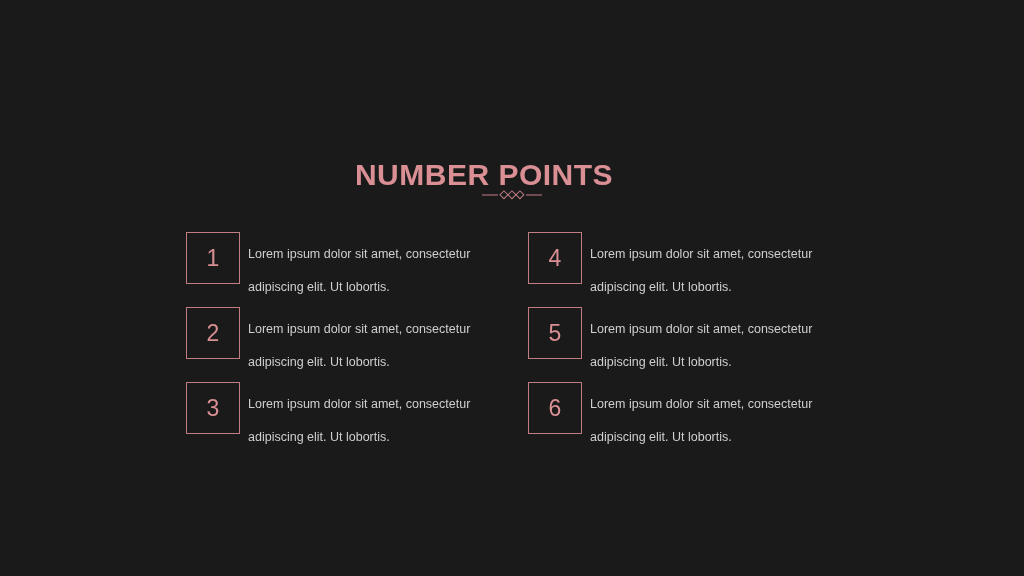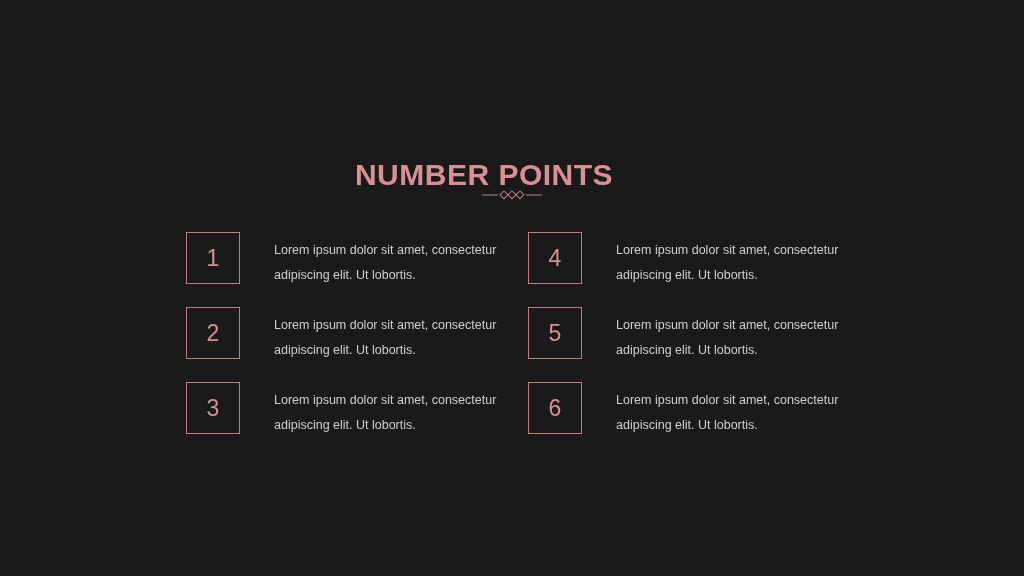--- a/index.html
+++ b/index.html
@@ -70,24 +70,24 @@
     justify-content: center;
     flex: 0 0 auto;
   }
   .point-number {
     font-size: 23px;
     color: #d98f93;
     line-height: 1;
     font-weight: normal;
   }
   .point-text {
-    margin-left: 34px;
+    margin-left: 8px;
     width: 232px;
     font-size: 12.5px;
-    line-height: 25px;
+    line-height: 33px;
     color: #cfcfcf;
     padding-top: 6px;
   }
   .col-right .point-text {
     width: 232px;
   }
 </style>
 </head>
 <body>
 

